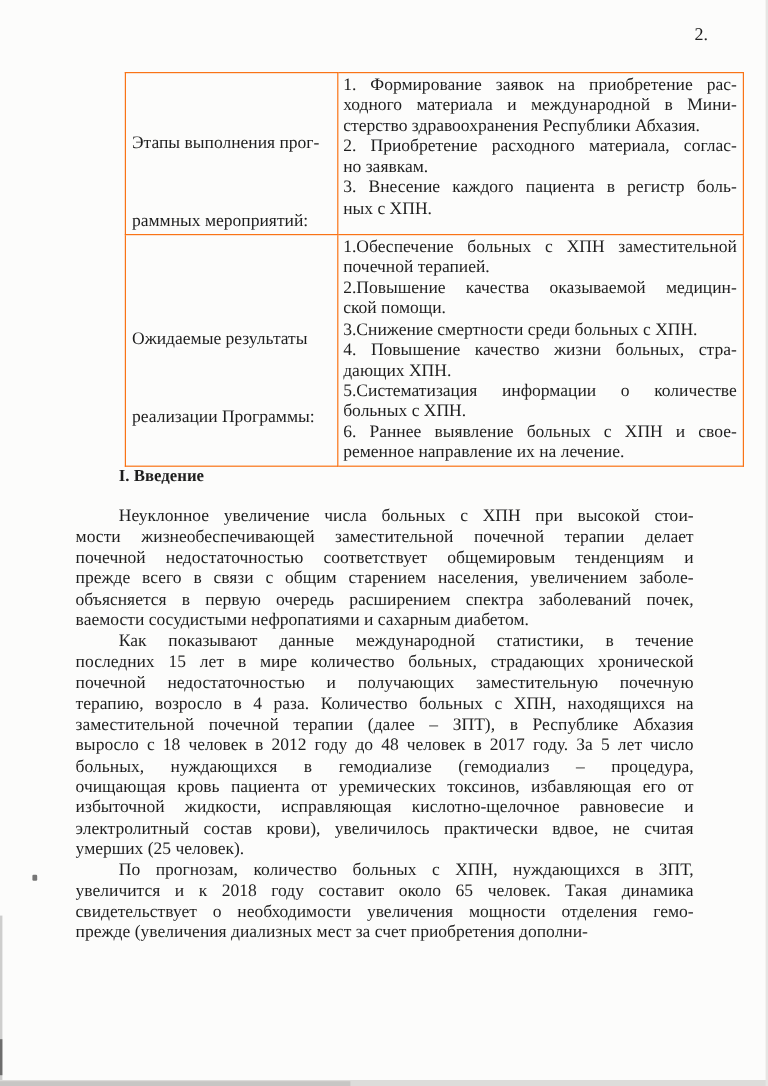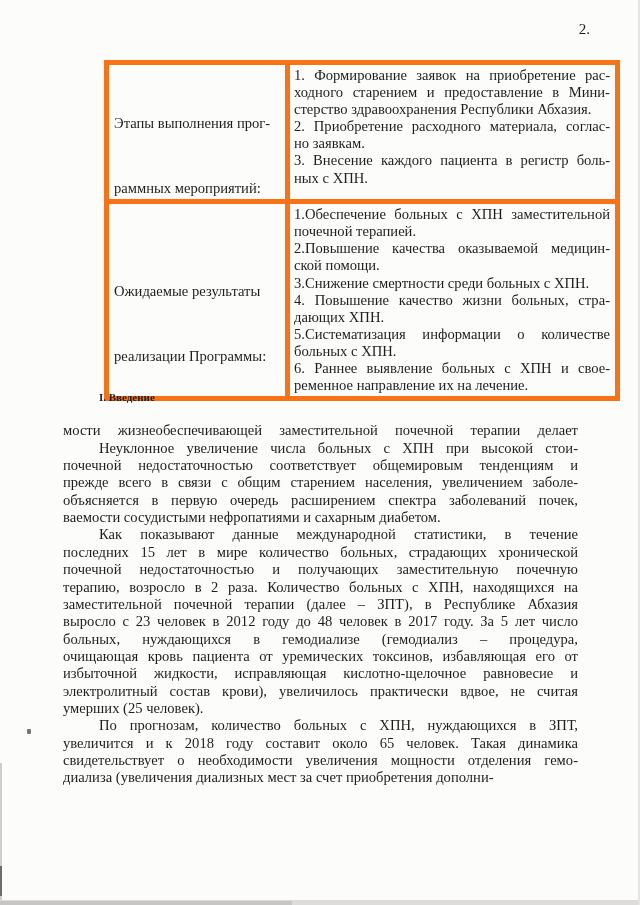--- a/index.html
+++ b/index.html
@@ -20,30 +20,30 @@
   .page-number {
     position:absolute; top:21px; right:50px;
     font-size:15px;
   }
 
   .doc-table {
     position:absolute; left:104px; top:60px; width:516px;
     border-collapse:collapse; table-layout:fixed;
     font-size:14.6px;
   }
-  .doc-table td { border:5px solid #f97316; }
+  .doc-table td { border:1px solid #f97316; }
   .doc-table .tl { line-height:17.1px; height:17.1px; }
   .label-cell { width:167px; vertical-align:middle; padding:2px 4px 2px 5px; }
   .label-cell .tl { text-align:left; text-align-last:left;margin-top:48px; }
   .content-cell { vertical-align:top; padding:2px 5px 2px 4px; }
   .item { margin:0; }
 
   .body-text { position:absolute; left:63px; top:389px; width:515px; font-size:14.6px; }
   .section-heading {
-    font-weight:bold; font-size:11px; line-height:17.4px;
+    font-weight:bold; font-size:14px; line-height:17.4px;
     margin:0 0 16px 36px;
   }
   .para { margin:0; }
 
   
   .artifact { position:absolute; }
   .a-dot { left:27px; top:729px; width:4px; height:5px; background:#4a4a4a; opacity:.75; border-radius:1px; }
   .a-left-line { left:0; top:763px; width:2px; height:142px; background:#a8a8a8; opacity:.55; }
   .a-left-dark { left:0; top:866px; width:2px; height:30px; background:#555; opacity:.8; }
   .a-bottom-band { left:0; top:900px; width:640px; height:5px; background:#dddcda; }
@@ -58,21 +58,21 @@
 <table class="doc-table">
   <tbody>
       <tr>
     <td class="label-cell">
           <div class="tl">Этапы выполнения прог-</div>
           <div class="tl last">раммных мероприятий:</div>
         </td>
     <td class="content-cell">
           <div class="item">
             <div class="tl">1. Формирование заявок на приобретение рас-</div>
-            <div class="tl">ходного старением и предоставление в Мини-</div>
+            <div class="tl">ходного материала и международной в Мини-</div>
             <div class="tl last">стерство здравоохранения Республики Абхазия.</div>
           </div>
           <div class="item">
             <div class="tl">2. Приобретение  расходного материала, соглас-</div>
             <div class="tl last">но заявкам.</div>
           </div>
           <div class="item">
             <div class="tl">3. Внесение каждого  пациента  в  регистр боль-</div>
             <div class="tl last">ных с ХПН.</div>
           </div>
@@ -109,45 +109,45 @@
           </div>
         </td>
   </tr>
 </tbody>
   </table>
 
 <div class="body-text">
   <div class="section-heading">I. Введение</div>
   <div>
       <div class="para">
+        <div class="tl indent">Неуклонное увеличение числа больных с ХПН при высокой стои-</div>
         <div class="tl">мости жизнеобеспечивающей заместительной почечной терапии делает</div>
-        <div class="tl indent">Неуклонное увеличение числа больных с ХПН при высокой стои-</div>
         <div class="tl">почечной недостаточностью соответствует общемировым тенденциям и</div>
         <div class="tl">прежде всего в связи с общим старением населения, увеличением заболе-</div>
         <div class="tl">объясняется в первую очередь расширением спектра заболеваний почек,</div>
         <div class="tl last">ваемости сосудистыми нефропатиями и сахарным диабетом.</div>
       </div>
       <div class="para">
         <div class="tl indent">Как показывают данные международной статистики, в течение</div>
         <div class="tl">последних 15 лет в мире количество больных, страдающих хронической</div>
         <div class="tl">почечной недостаточностью и получающих заместительную почечную</div>
-        <div class="tl">терапию, возросло в 2 раза. Количество больных с ХПН, находящихся на</div>
+        <div class="tl">терапию, возросло в 4 раза. Количество больных с ХПН, находящихся на</div>
         <div class="tl">заместительной почечной терапии (далее – ЗПТ), в Республике Абхазия</div>
-        <div class="tl">выросло с 23 человек в 2012 году до 48 человек в 2017 году. За 5 лет число</div>
+        <div class="tl">выросло с 18 человек в 2012 году до 48 человек в 2017 году. За 5 лет число</div>
         <div class="tl">больных, нуждающихся в гемодиализе (гемодиализ – процедура,</div>
         <div class="tl">очищающая кровь пациента от уремических токсинов, избавляющая его от</div>
         <div class="tl">избыточной жидкости, исправляющая кислотно-щелочное равновесие и</div>
         <div class="tl">электролитный состав крови), увеличилось практически вдвое, не считая</div>
         <div class="tl last">умерших (25 человек).</div>
       </div>
       <div class="para">
         <div class="tl indent">По прогнозам, количество больных с ХПН, нуждающихся в ЗПТ,</div>
         <div class="tl">увеличится и к 2018 году составит около 65 человек. Такая динамика</div>
         <div class="tl">свидетельствует о необходимости увеличения мощности отделения гемо-</div>
-        <div class="tl last">диализа (увеличения диализных мест за счет приобретения дополни-</div>
+        <div class="tl last">прежде (увеличения диализных мест за счет приобретения дополни-</div>
       </div>
     </div>
 </div>
 
 <div class="artifact a-dot"></div>
 <div class="artifact a-left-line"></div>
 <div class="artifact a-left-dark"></div>
 <div class="artifact a-bottom-band"></div>
 <div class="artifact a-bottom-dark"></div>
 <div class="artifact a-right-edge"></div>

